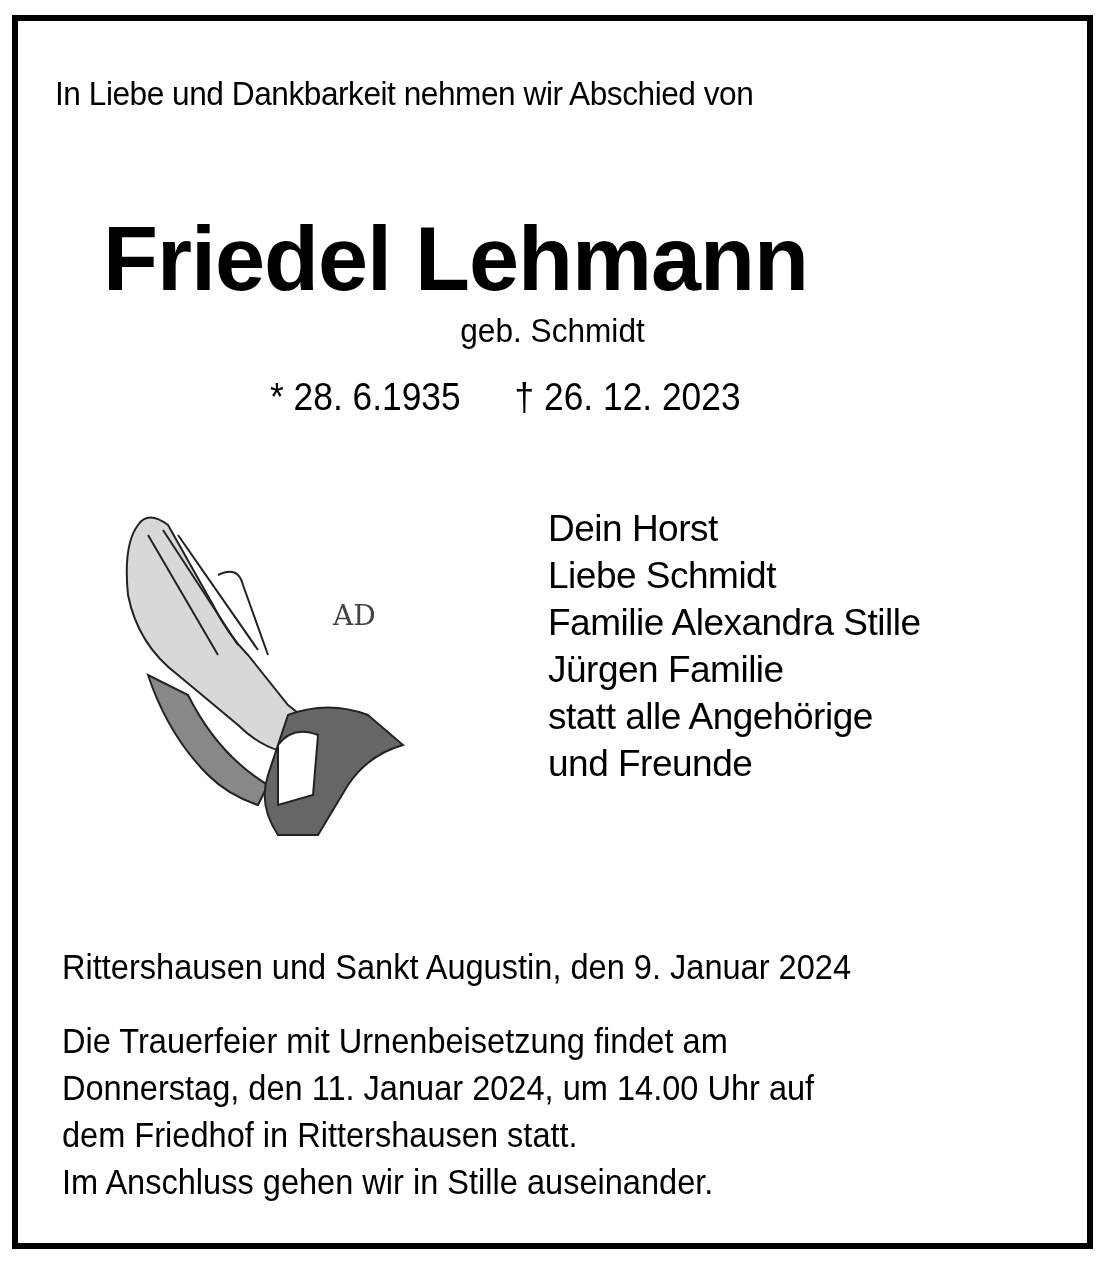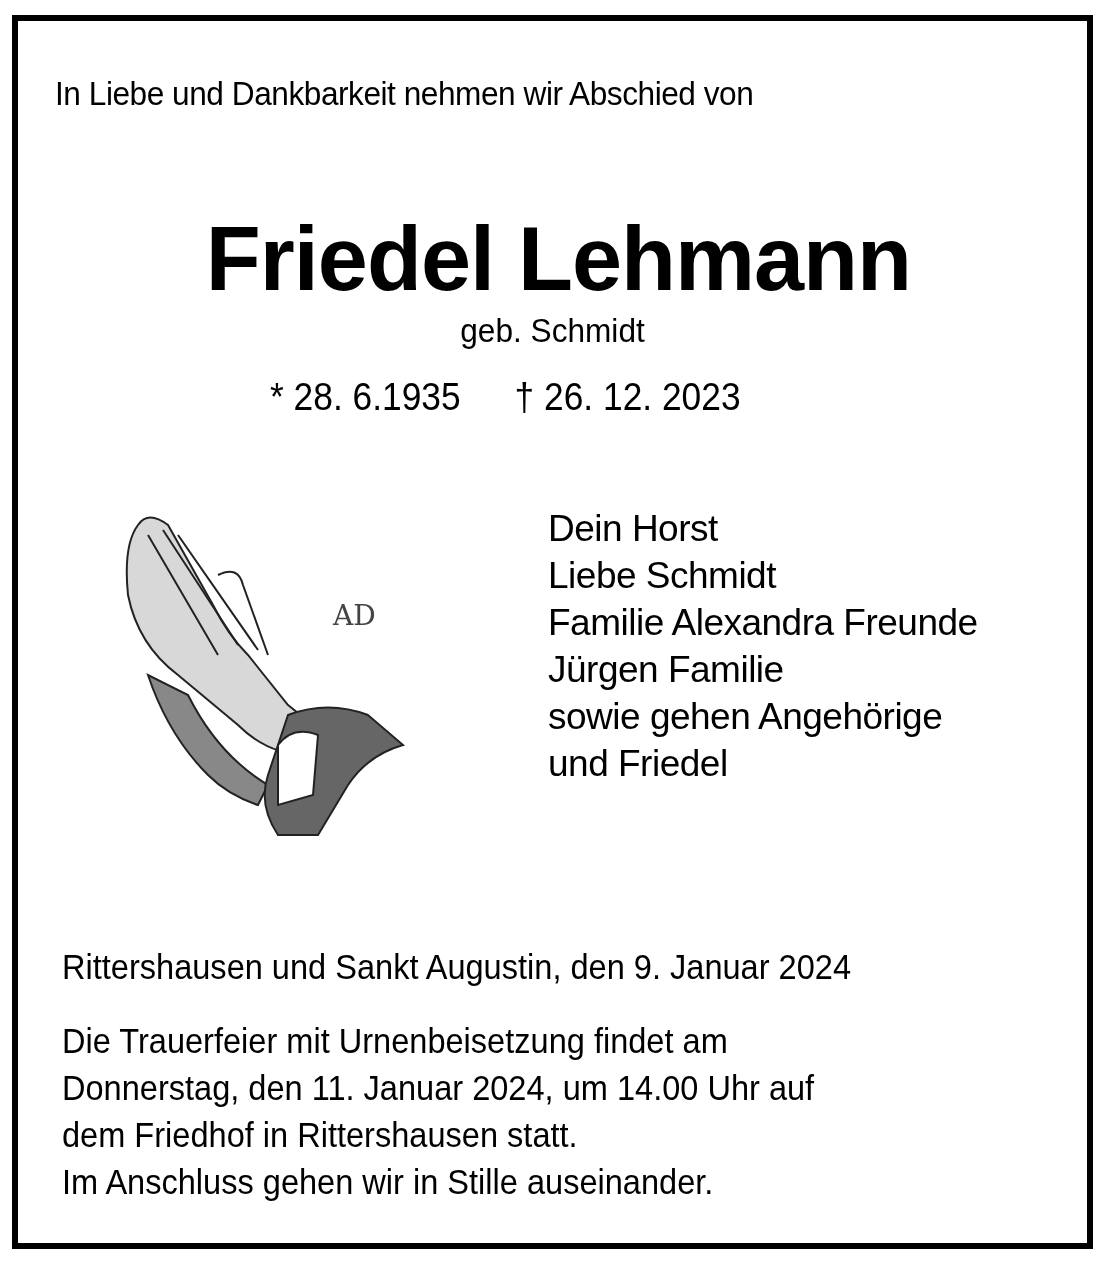--- a/index.html
+++ b/index.html
@@ -2,21 +2,21 @@
 <html><head>
 <meta charset="utf-8">
 <style>
   html, body { margin:0; padding:0; background:#ffffff; }
   body { width:1105px; height:1271px; position:relative; overflow:hidden;
          font-family:"DejaVu Sans", sans-serif; color:#000; }
   .frame { position:absolute; left:12px; top:15px; width:1069px; height:1222px;
            border:6px solid #000; background:#fff; }
   .intro { position:absolute; left:55px; top:74px; font-size:34px; letter-spacing:-0.5px;
            font-family:"Liberation Sans", sans-serif; transform:scaleX(0.93); transform-origin:left; }
-  .name { position:absolute; left:0; width:911px; top:208px; text-align:right;
+  .name { position:absolute; left:0; width:911px; top:208px; text-align:center;
           font-size:90px; font-weight:bold; font-family:"Liberation Sans", sans-serif; letter-spacing:-1px; }
   .maiden { position:absolute; left:0; width:1105px; top:311px; text-align:center;
             font-size:34px; font-family:"Liberation Sans", sans-serif; transform:scaleX(0.93); }
   .dates { position:absolute; left:270px; top:376px; font-size:38px; font-family:"Liberation Sans", sans-serif;
            transform:scaleX(0.93); transform-origin:left; white-space:pre; }
   .dates .sep { display:inline-block; width:58px; }
   .hands { position:absolute; left:118px; top:505px; width:300px; height:350px; }
   .mourners { position:absolute; left:548px; top:505px; font-size:37px; font-weight:normal;
               font-family:"Liberation Sans", sans-serif; line-height:47px; letter-spacing:-0.5px; }
   .mourners div { white-space:nowrap; }
@@ -44,24 +44,24 @@
     <path d="M30 170 Q50 230 90 270 Q110 290 140 300 L150 280 Q100 250 70 190 Z" fill="#888"></path>
     <path d="M170 210 Q210 195 250 210 L285 240 Q250 250 230 280 L200 330 L160 330 Q140 300 150 270 Z" fill="#666"></path>
     <path d="M160 240 Q175 220 200 230 L195 290 L160 300 Z" fill="#fff"></path>
   </g>
   <text x="215" y="120" font-family="DejaVu Serif, serif" font-size="28" fill="#444">AD</text>
 </svg>
 
 <div class="mourners">
   <div>Dein Horst</div>
   <div>Liebe Schmidt</div>
-  <div>Familie Alexandra Freunde</div>
+  <div>Familie Alexandra Stille</div>
   <div>Jürgen Familie</div>
-  <div>sowie gehen Angehörige</div>
-  <div>und Friedel</div>
+  <div>statt alle Angehörige</div>
+  <div>und Freunde</div>
 </div>
 
 <div class="place">Rittershausen und Sankt Augustin, den 9. Januar 2024</div>
 
 <div class="service">
   <div>Die Trauerfeier mit Urnenbeisetzung findet am</div>
   <div>Donnerstag, den 11. Januar 2024, um 14.00 Uhr auf</div>
   <div>dem Friedhof in Rittershausen statt.</div>
   <div>Im Anschluss gehen wir in Stille auseinander.</div>
 </div>

